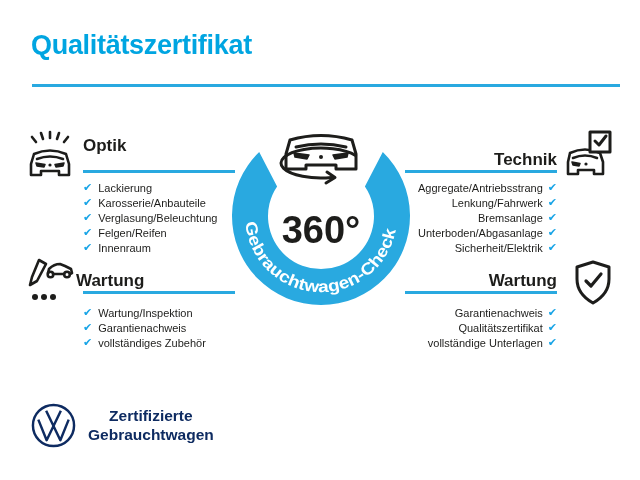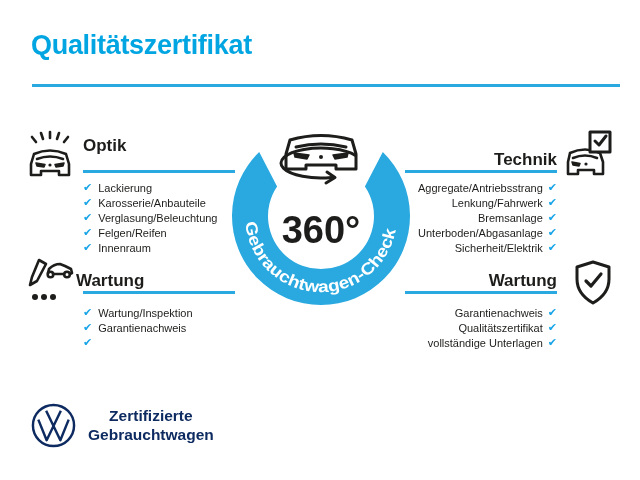--- a/index.html
+++ b/index.html
@@ -87,20 +87,21 @@
   <div class="row">
       <span class="check">✔</span>
       <span class="lbl">Wartung/Inspektion</span>
     </div>
   <div class="row">
       <span class="check">✔</span>
       <span class="lbl">Garantienachweis</span>
     </div>
   <div class="row">
       <span class="check">✔</span>
+      <span class="lbl">vollständiges Zubehör</span>
     </div>
 </div>
 
 <div class="abs" style="left:566px;top:130px;">
   <svg width="48" height="48" viewBox="0 0 48 48" fill="none" stroke="#1d1d1b" stroke-width="2.6" stroke-linecap="round" stroke-linejoin="round">
     <path d="M 4 23 Q 19 16 34 23 L 37 32 L 37 44 L 28 44 L 28 40 L 12 40 L 12 44 L 2 44 L 2 32 Z"></path>
     <path d="M 7 28 Q 19 23 31 28"></path>
     <path d="M 6 32 L 14 33.5 L 13 36 L 7 35 Z" fill="#1d1d1b" stroke-width="1.5"></path>
     <circle cx="20" cy="34" r="1.6" fill="#1d1d1b" stroke="none"></circle>
     <rect x="24" y="2" width="20" height="20" fill="#ffffff" stroke-width="3"></rect>

